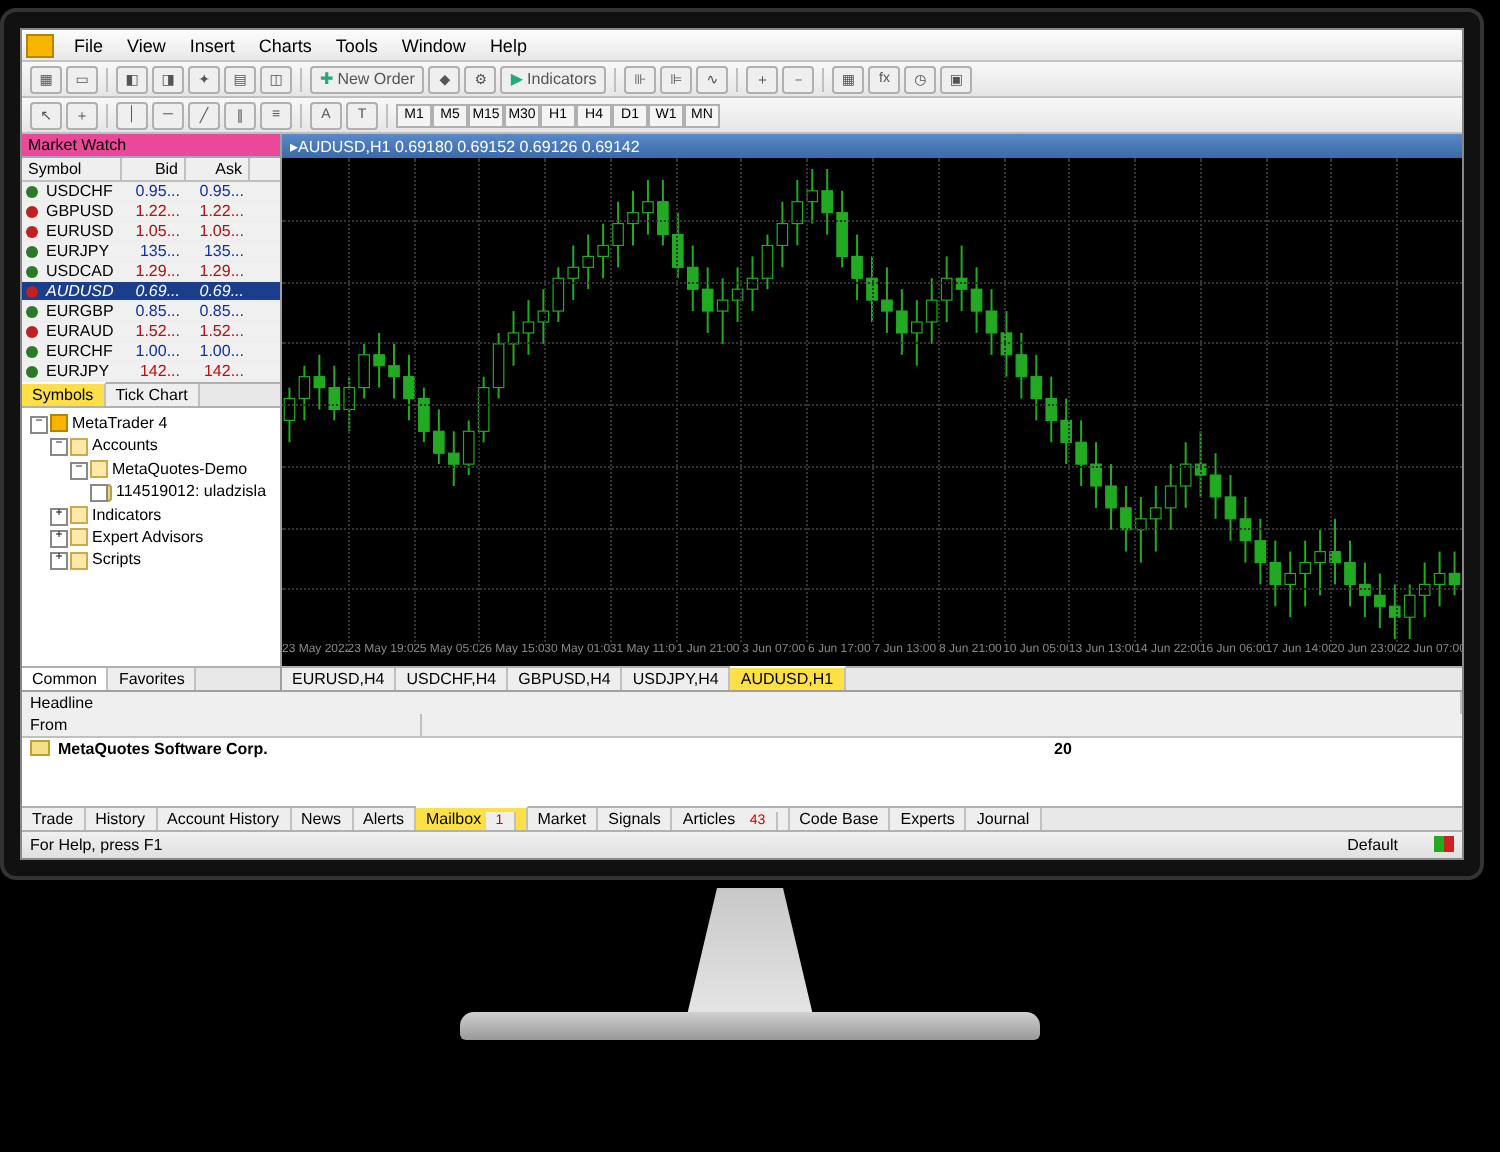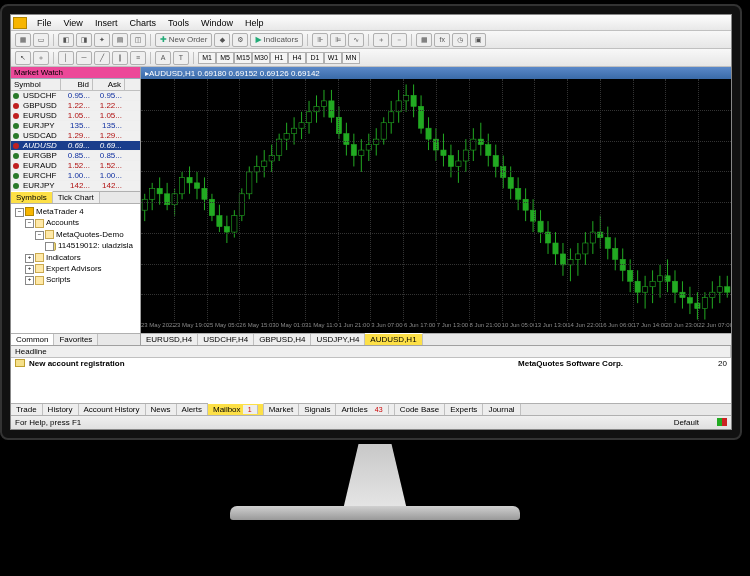--- a/index.html
+++ b/index.html
@@ -436,25 +436,25 @@
             <span>GBPUSD,H4</span>
             <span>USDJPY,H4</span>
             <span class="act">AUDUSD,H1</span>
           </div>
   </div>
 </div>
 
 <div class="bottom">
   <div class="bot-head">
     <span>Headline</span>
+    <span>From</span>
   </div>
   <div class="bot-body">
     <div class="mail-row">
       <span class="mail-ic"></span>
-      <span>New account registration</span>
       <span>MetaQuotes Software Corp.</span>
       <span>20</span>
     </div>
   </div>
   <div class="bot-tabs" id="bot-tabs">
           <span>Trade</span>
           <span>History</span>
           <span>Account History</span>
           <span>News</span>
           <span>Alerts</span>

